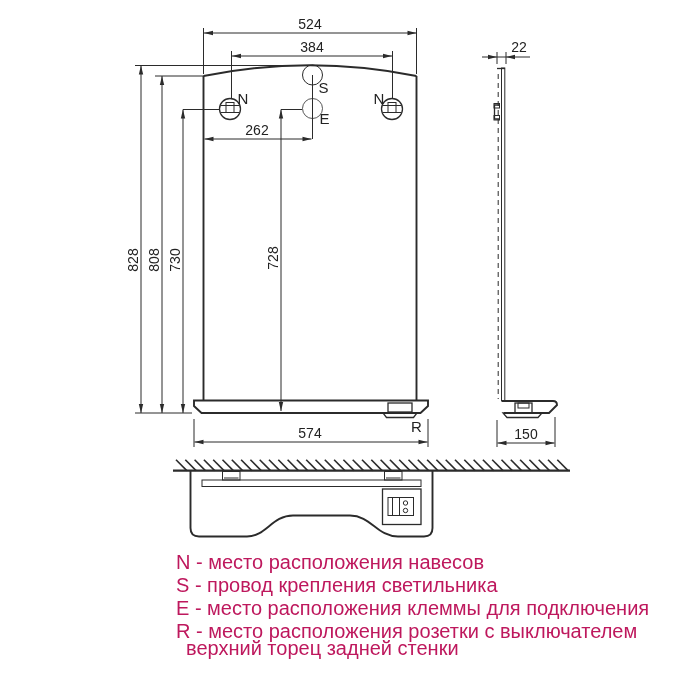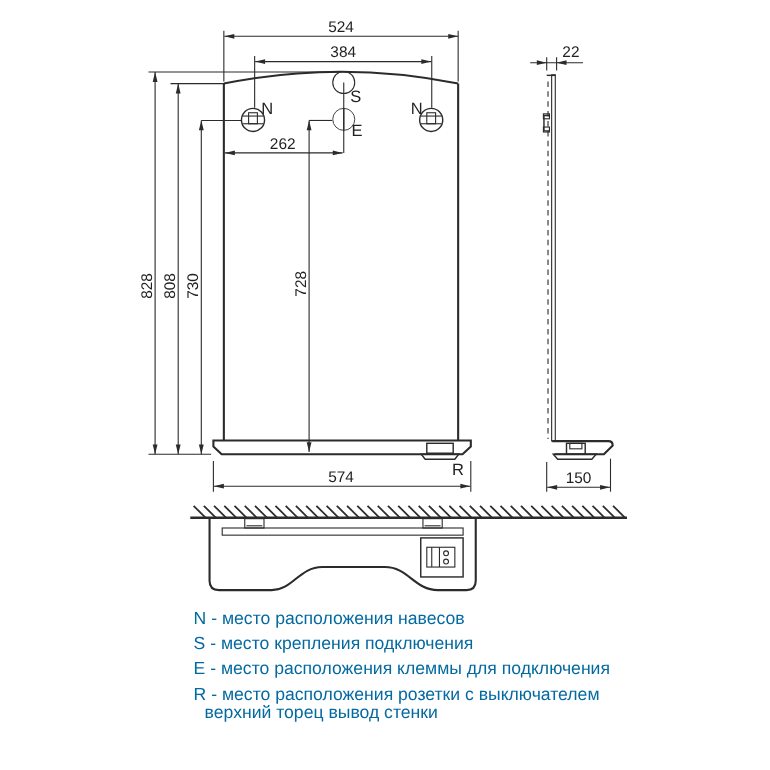--- a/index.html
+++ b/index.html
@@ -7,22 +7,22 @@
          font-family:"Liberation Sans",sans-serif;}
   svg{position:absolute;left:0;top:0;}
   svg line, svg path, svg circle, svg rect, svg polyline{stroke:#2b2b2b;fill:none;}
   .thin{stroke-width:1;}
   .obj{stroke-width:1.9;}
   .med{stroke-width:1.3;}
   .arrow{fill:#2b2b2b;stroke:none;}
   text{fill:#222;stroke:none;font-family:"Liberation Sans",sans-serif;}
   .dimtxt{font-size:14px;}
   .lbltxt{font-size:15px;}
-  .legend{position:absolute;left:172px;top:554px;width:420px;color:#0369a1;
-          font-size:16px;line-height:17px;}
+  .legend{position:absolute;left:172px;top:554px;width:420px;color:#be185d;
+          font-size:20px;line-height:17px;}
   .legend div{white-space:nowrap;}
 </style>
 </head>
 <body>
 
 <div class="stage">
 <svg width="700" height="700" viewBox="0 0 700 700">
 
   <g>
 
@@ -228,18 +228,18 @@
       <line class="thin" x1="399.5" y1="497.5" x2="399.5" y2="515.5"></line>
       <line class="thin" x1="392.5" y1="497.5" x2="392.5" y2="515.5"></line>
       <circle class="thin" cx="405.5" cy="503" r="2.2"></circle>
       <circle class="thin" cx="405.5" cy="510.5" r="2.2"></circle>
     </g>
   </g>
 </svg>
 
 <div class="legend">
   <div style="margin-left:4px">N - место расположения навесов</div>
-  <div style="margin-left:4px;margin-top:6px">S - место крепления подключения</div>
+  <div style="margin-left:4px;margin-top:6px">S - провод крепления светильника</div>
   <div style="margin-left:4px;margin-top:6px">E - место расположения клеммы для подключения</div>
   <div style="margin-left:4px;margin-top:6px">R - место расположения розетки с выключателем</div>
-  <div style="margin-left:14px">верхний торец вывод стенки</div>
+  <div style="margin-left:14px">верхний торец задней стенки</div>
 </div>
 </div>
 
 </body></html>

